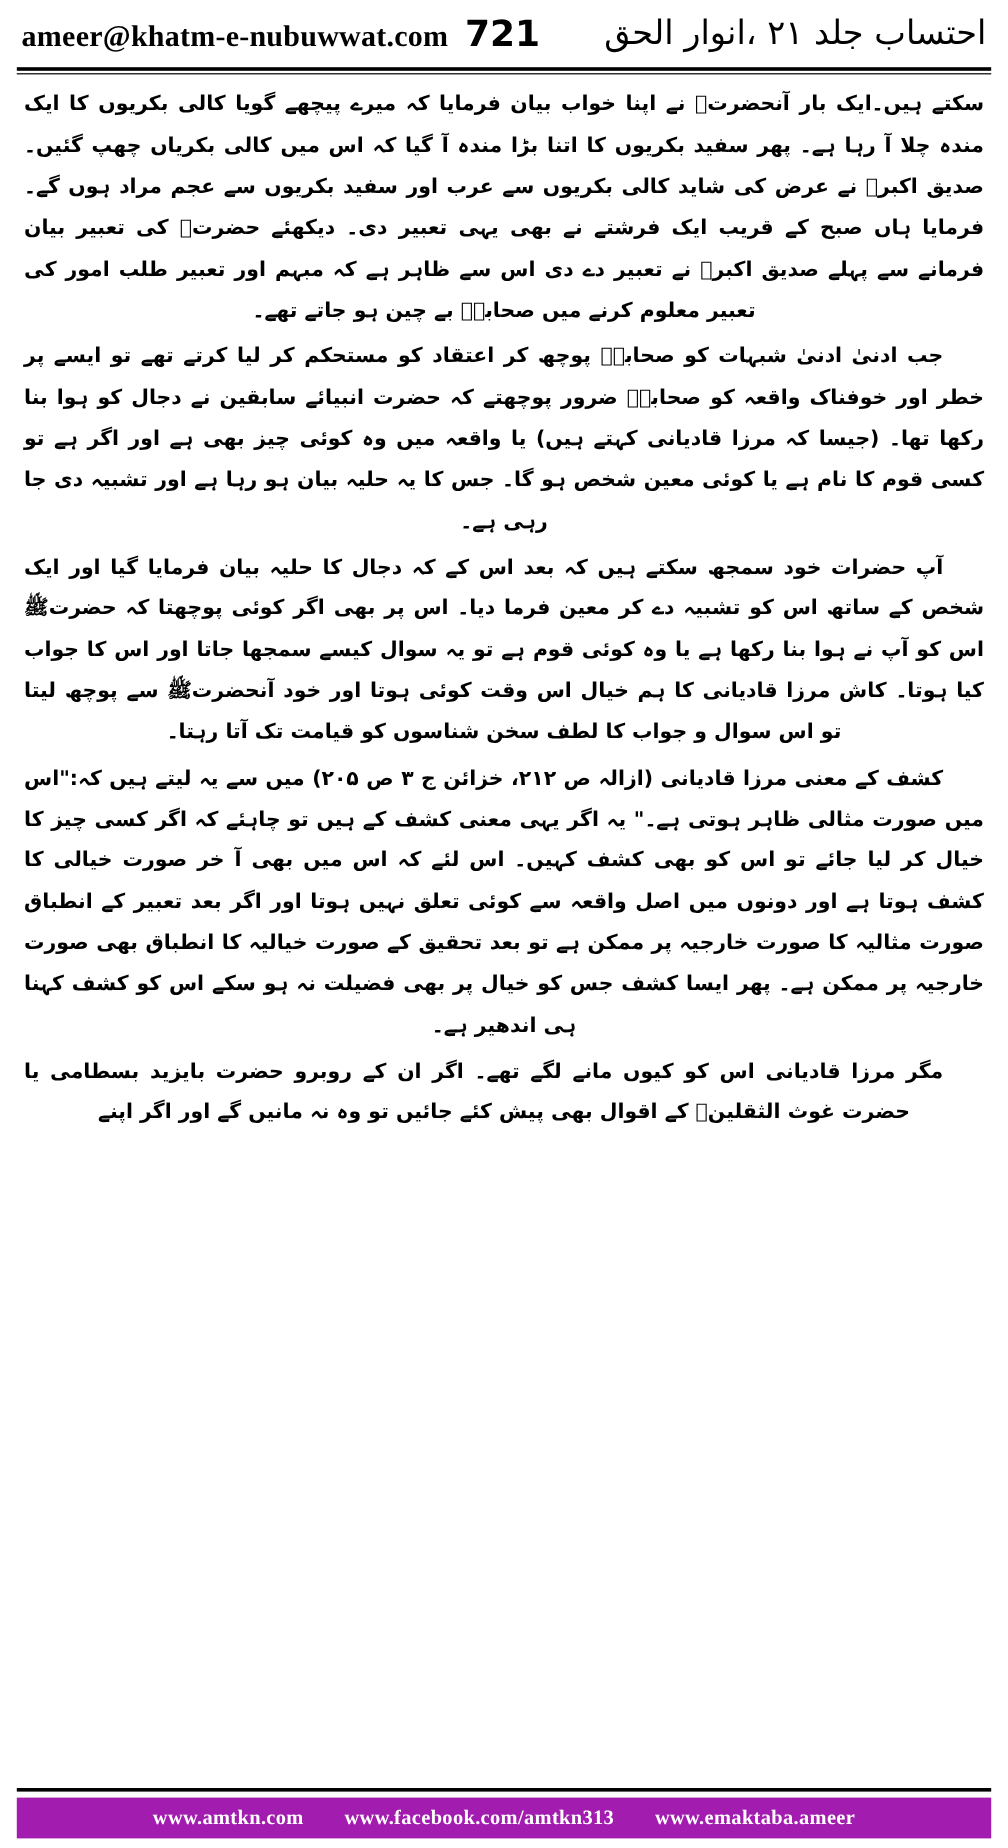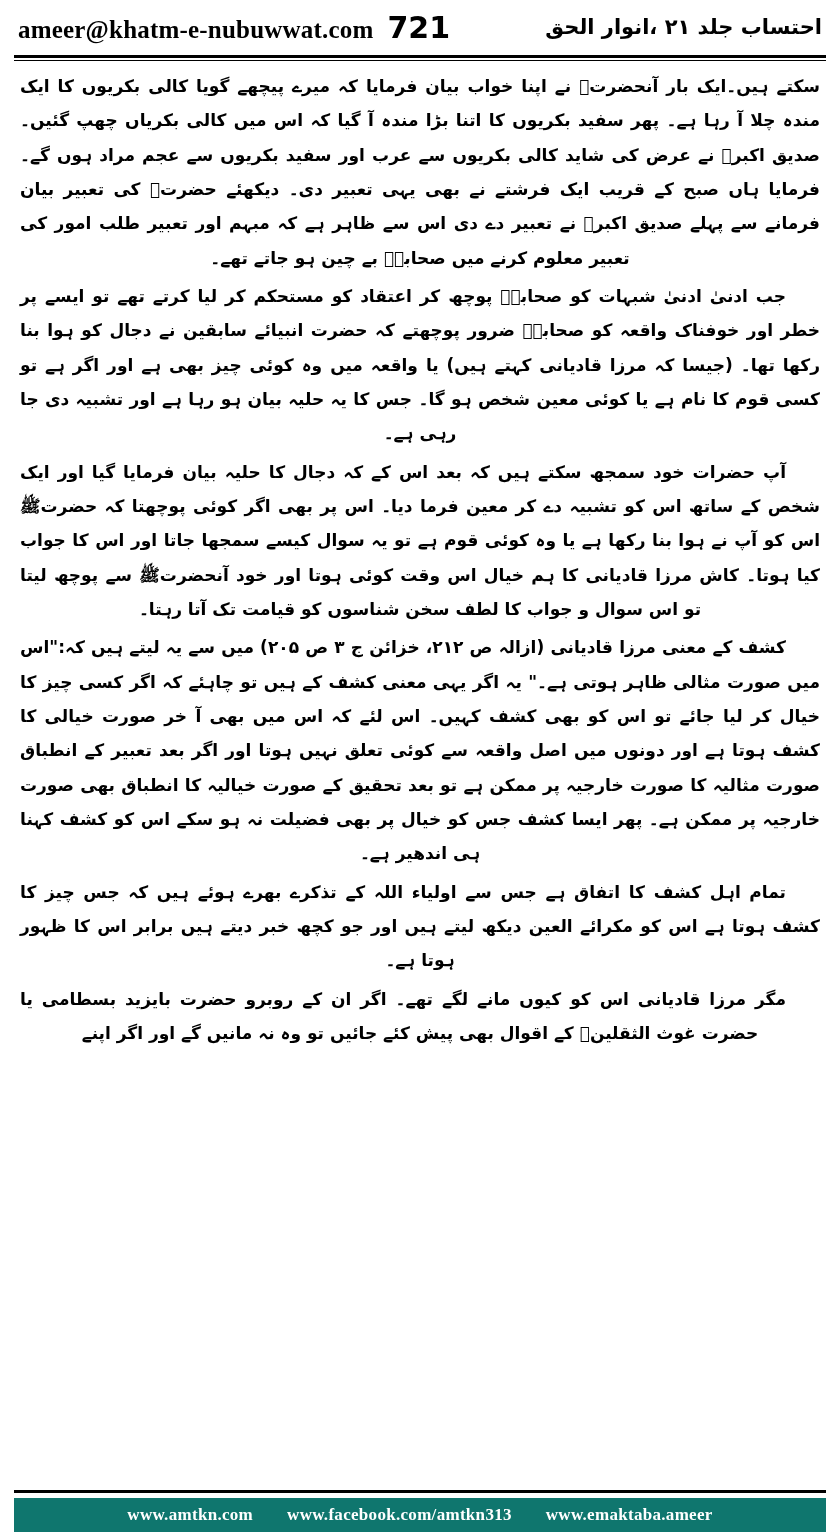--- a/index.html
+++ b/index.html
@@ -50,22 +50,22 @@
   .header-pageno {
     font-family: "DejaVu Sans", sans-serif;
     font-size: 30px;
     font-weight: 700;
     direction: rtl;
     white-space: nowrap;
   }
   .header-right {
     direction: rtl;
     font-family: "DejaVu Sans", sans-serif;
-    font-size: 21px;
-    font-weight: 700;
+    font-size: 28px;
+    font-weight: 400;
     white-space: nowrap;
     text-align: right;
     line-height: 1.3;
   }
   .header-rule {
     height: 3px;
     background: #000;
     margin: 6px 14px 0 14px;
   }
   .header-rule.thin {
@@ -103,21 +103,21 @@
     bottom: 0;
     padding: 0 14px 8px 14px;
     box-sizing: border-box;
   }
   .footer-rule {
     height: 3px;
     background: #000;
     margin-bottom: 5px;
   }
   .footer-bar {
-    background: #0f766e;
+    background: #a21caf;
     color: #ffffff;
     display: flex;
     align-items: center;
     justify-content: center;
     gap: 34px;
     height: 34px;
     direction: ltr;
   }
   .footer-bar a, .footer-bar span.flink {
     color: #ffffff;
@@ -142,21 +142,20 @@
     <div class="header-right">احتساب جلد ۲۱ ،انوار الحق</div>
   </div>
   <div class="header-rule"></div>
   <div class="header-rule thin"></div>
 
   <div class="content">
     <p class="para no-indent">سکتے ہیں۔ایک بار آنحضرتﷺ نے اپنا خواب بیان فرمایا کہ میرے پیچھے گویا کالی بکریوں کا ایک مندہ چلا آ رہا ہے۔ پھر سفید بکریوں کا اتنا بڑا مندہ آ گیا کہ اس میں کالی بکریاں چھپ گئیں۔ صدیق اکبرؓ نے عرض کی شاید کالی بکریوں سے عرب اور سفید بکریوں سے عجم مراد ہوں گے۔ فرمایا ہاں صبح کے قریب ایک فرشتے نے بھی یہی تعبیر دی۔ دیکھئے حضرتﷺ کی تعبیر بیان فرمانے سے پہلے صدیق اکبرؓ نے تعبیر دے دی اس سے ظاہر ہے کہ مبہم اور تعبیر طلب امور کی تعبیر معلوم کرنے میں صحابہؓ بے چین ہو جاتے تھے۔</p>
     <p class="para">جب ادنیٰ ادنیٰ شبہات کو صحابہؓ پوچھ کر اعتقاد کو مستحکم کر لیا کرتے تھے تو ایسے پر خطر اور خوفناک واقعہ کو صحابہؓ ضرور پوچھتے کہ حضرت انبیائے سابقین نے دجال کو ہوا بنا رکھا تھا۔ (جیسا کہ مرزا قادیانی کہتے ہیں) یا واقعہ میں وہ کوئی چیز بھی ہے اور اگر ہے تو کسی قوم کا نام ہے یا کوئی معین شخص ہو گا۔ جس کا یہ حلیہ بیان ہو رہا ہے اور تشبیہ دی جا رہی ہے۔</p>
     <p class="para">آپ حضرات خود سمجھ سکتے ہیں کہ بعد اس کے کہ دجال کا حلیہ بیان فرمایا گیا اور ایک شخص کے ساتھ اس کو تشبیہ دے کر معین فرما دیا۔ اس پر بھی اگر کوئی پوچھتا کہ حضرتﷺ اس کو آپ نے ہوا بنا رکھا ہے یا وہ کوئی قوم ہے تو یہ سوال کیسے سمجھا جاتا اور اس کا جواب کیا ہوتا۔ کاش مرزا قادیانی کا ہم خیال اس وقت کوئی ہوتا اور خود آنحضرتﷺ سے پوچھ لیتا تو اس سوال و جواب کا لطف سخن شناسوں کو قیامت تک آتا رہتا۔</p>
     <p class="para">کشف کے  معنی مرزا قادیانی (ازالہ ص ۲۱۲، خزائن ج ۳ ص ۲۰۵) میں سے یہ لیتے ہیں کہ:"اس میں صورت مثالی ظاہر ہوتی ہے۔" یہ اگر یہی معنی کشف کے ہیں تو چاہئے کہ اگر کسی چیز کا خیال کر لیا جائے تو اس کو بھی کشف کہیں۔ اس لئے کہ اس میں بھی آ خر صورت خیالی کا کشف ہوتا ہے اور دونوں میں اصل واقعہ سے کوئی تعلق نہیں ہوتا اور اگر بعد تعبیر کے انطباق صورت مثالیہ کا صورت خارجیہ پر ممکن ہے تو بعد تحقیق کے صورت خیالیہ کا انطباق بھی صورت خارجیہ پر ممکن ہے۔ پھر ایسا کشف جس کو خیال پر بھی فضیلت نہ ہو سکے اس کو کشف کہنا ہی اندھیر ہے۔</p>
-    <p class="para">تمام اہل کشف کا اتفاق ہے جس سے اولیاء اللہ کے تذکرے بھرے ہوئے ہیں کہ جس چیز کا کشف ہوتا ہے اس کو مکرائے العین دیکھ لیتے ہیں اور جو کچھ خبر دیتے ہیں برابر اس کا ظہور ہوتا ہے۔</p>
     <p class="para">مگر مرزا قادیانی اس کو کیوں مانے لگے تھے۔ اگر ان کے روبرو حضرت بایزید بسطامی یا حضرت غوث الثقلینؒ کے اقوال بھی پیش کئے جائیں تو وہ نہ مانیں گے اور اگر اپنے</p>
   </div>
 
   <div class="page-footer">
     <div class="footer-rule"></div>
     <div class="footer-bar">
       <span class="flink">www.amtkn.com</span>
       <span class="flink">www.facebook.com/amtkn313</span>
       <span class="flink">www.emaktaba.ameer</span>
     </div>

